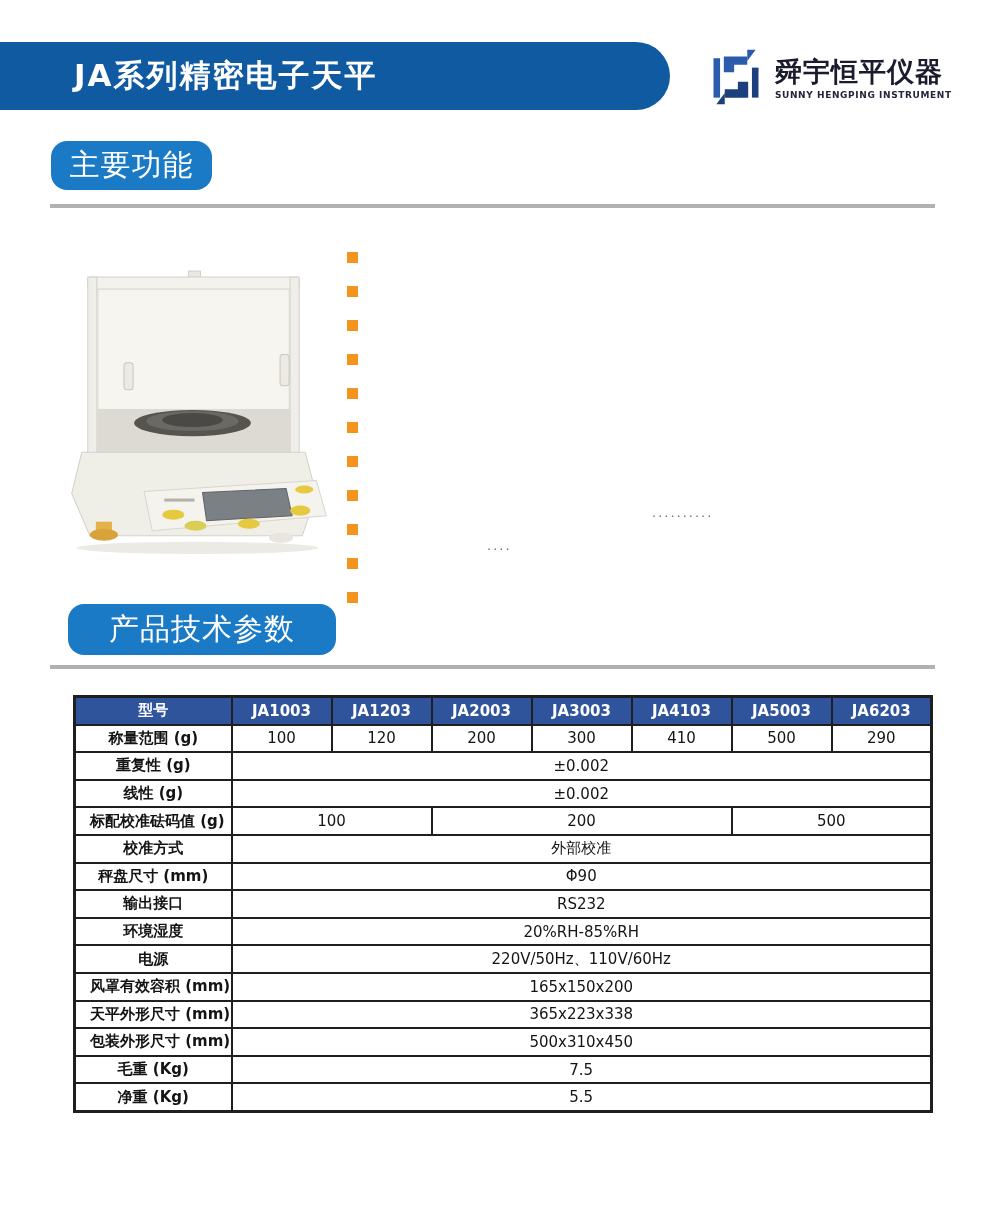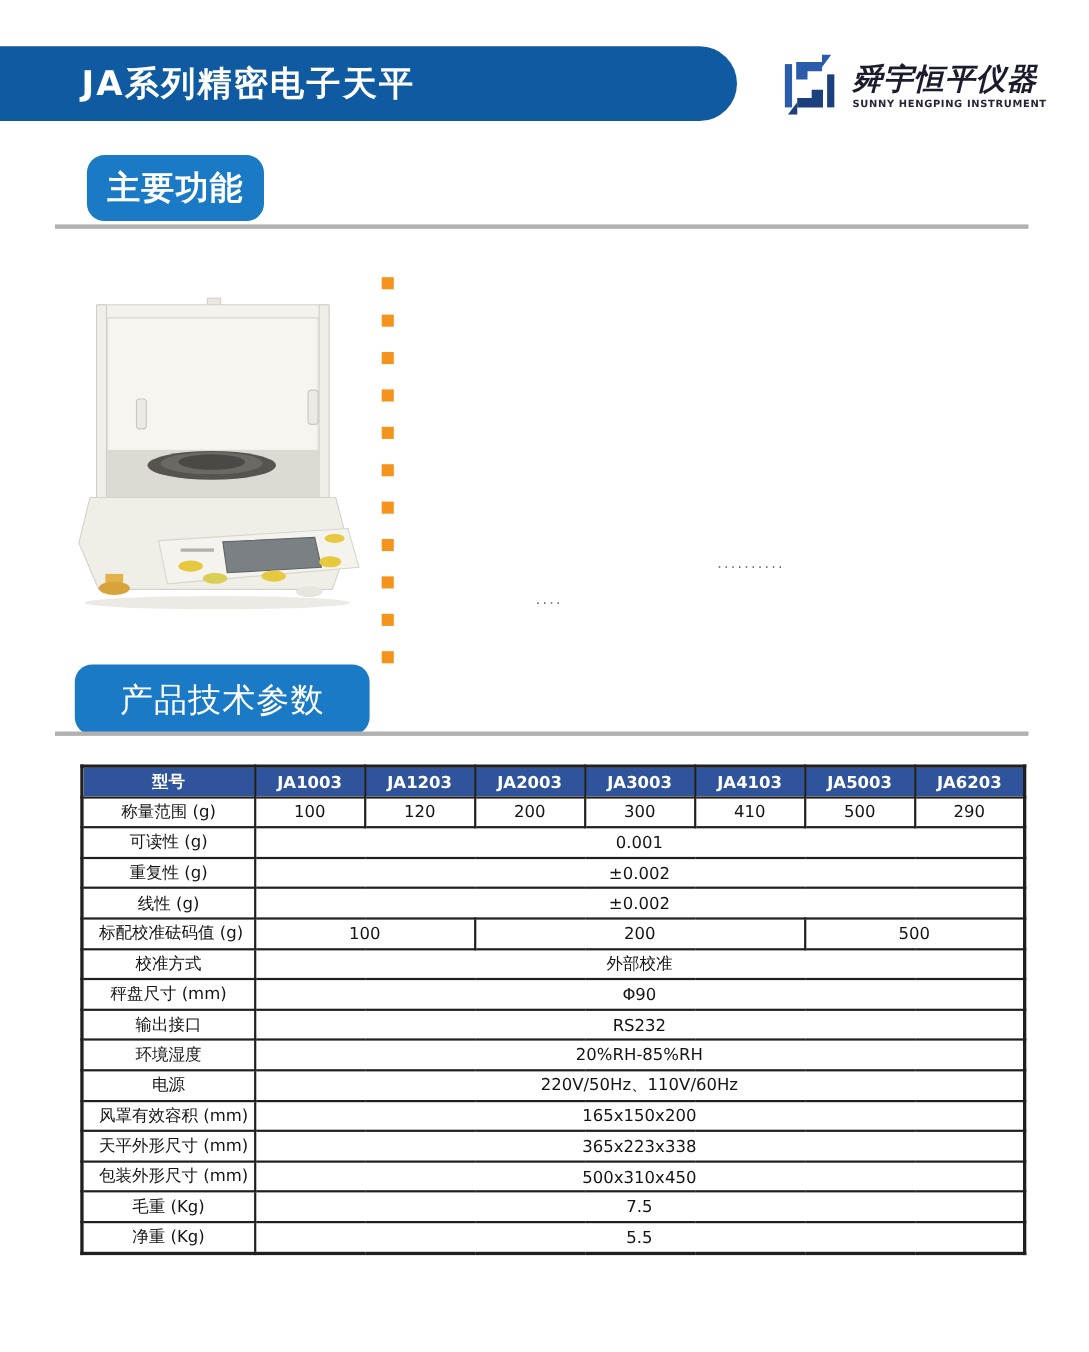--- a/index.html
+++ b/index.html
@@ -17,31 +17,31 @@
   .header-title {
     margin:0 0 0 74px; color:#ffffff; font-size:31px; font-weight:bold;
     letter-spacing:2px; white-space:nowrap;
   }
   .logo {
     position:absolute; top:45px; left:706px; height:64px;
     display:flex; align-items:center; gap:9px;
   }
   .logo-icon { width:60px; height:60px; flex:0 0 auto; }
   .logo-text { display:flex; flex-direction:column; }
-  .brand-cn { font-size:27px; font-weight:bold; color:#1b1b2e; letter-spacing:1px; white-space:nowrap;font-style:italic; }
+  .brand-cn { font-size:27px; font-weight:bold; color:#1b1b2e; letter-spacing:1px; white-space:nowrap; }
   .brand-en { font-size:9px; font-weight:bold; color:#26263a; letter-spacing:0.6px; margin-top:0; white-space:nowrap; }
 
   
   .badge {
     position:absolute; background:#1a7ac5; color:#ffffff;
     border-radius:16px; display:flex; align-items:center; justify-content:center;
     font-size:30px; letter-spacing:1px; white-space:nowrap;
   }
-  .badge-features { left:79px; top:141px; width:161px; height:60px;font-weight:bold; }
-  .badge-specs    { left:68px; top:604px; width:268px; height:64px; }
+  .badge-features { left:51px; top:141px; width:161px; height:49px; }
+  .badge-specs    { left:68px; top:604px; width:268px; height:51px; }
   .divider { position:absolute; left:50px; width:885px; height:4px; background:#b1b1b1; }
   .divider-1 { top:204px; }
   .divider-2 { top:665px; }
 
   
   .balance-img { position:absolute; left:50px; top:262px; width:290px; height:302px; }
   .orange-squares {
     position:absolute; left:347px; top:252px;
     display:flex; flex-direction:column; gap:23px;
   }
@@ -57,21 +57,21 @@
     border:3px solid #1f1f1f;
     font-size:15px; color:#141414;
   }
   .spec-table th, .spec-table td {
     border:2px solid #1f1f1f; text-align:center; vertical-align:middle;
     height:25.6px; padding:0 14px; overflow:hidden; white-space:nowrap;
   }
   .spec-table th {
     background:#2f549b; color:#ffffff; font-weight:bold; font-size:15px;
   }
-  .spec-table td.row-label { font-weight:normal;margin-top:40px; }
+  .spec-table td.row-label { font-weight:bold;margin-top:40px; }
 </style>
 </head>
 <body>
 
 <div class="page">
 
   <div class="header-bar">
     <h1 class="header-title">JA系列精密电子天平</h1>
   </div>
 
@@ -168,24 +168,20 @@
           <td class="row-label">称量范围 (g)</td>
           <td>100</td>
           <td>120</td>
           <td>200</td>
           <td>300</td>
           <td>410</td>
           <td>500</td>
           <td>290</td>
         </tr>
         <tr>
-          <td class="row-label">可读性 (g)</td>
-          <td colspan="7">0.001</td>
-        </tr>
-        <tr>
           <td class="row-label">重复性 (g)</td>
           <td colspan="7">±0.002</td>
         </tr>
         <tr>
           <td class="row-label">线性 (g)</td>
           <td colspan="7">±0.002</td>
         </tr>
         <tr>
           <td class="row-label">标配校准砝码值 (g)</td>
           <td colspan="2">100</td>

